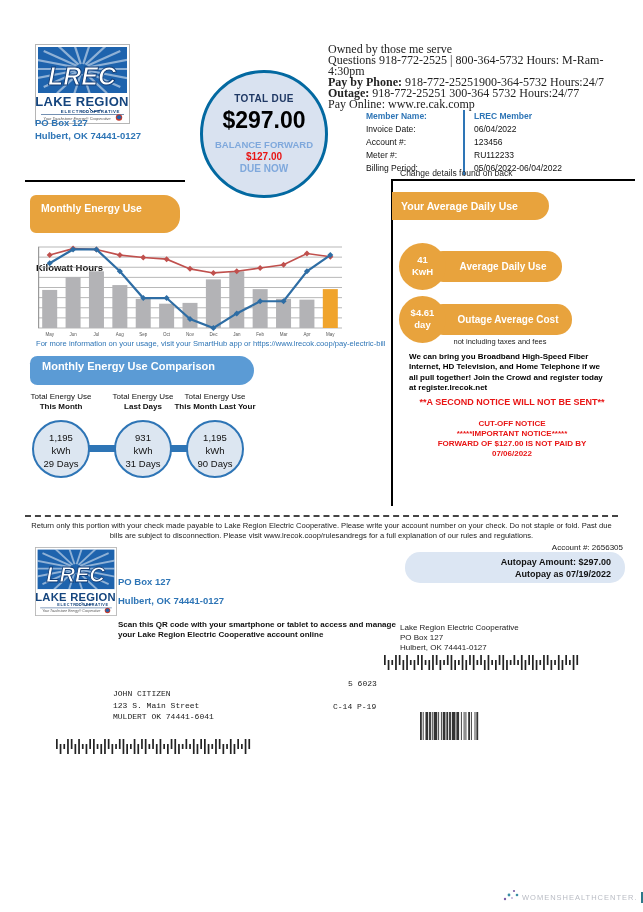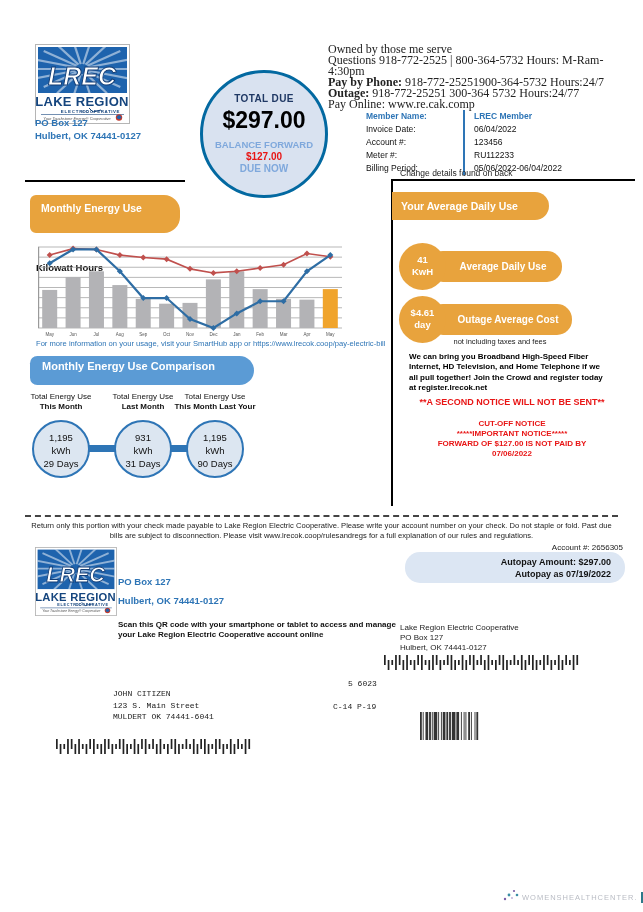--- a/index.html
+++ b/index.html
@@ -258,21 +258,21 @@
   <div class="abs chart-note" style="left:36px; top:339px;">For more information on your usage, visit your SmartHub app or https://www.lrecok.coop/pay-electric-bill</div>
 
   <div class="abs pill-blue" style="left:30px; top:356px;">Monthly Energy Use Comparison</div>
 
   <div class="abs cmp-cap" style="left:16px; top:392px;">
     <div>Total Energy Use</div>
     <div class="b">This Month</div>
   </div>
   <div class="abs cmp-cap" style="left:98px; top:392px;">
     <div>Total Energy Use</div>
-    <div class="b">Last Month</div>
+    <div class="b">Last Days</div>
   </div>
   <div class="abs cmp-cap" style="left:170px; top:392px;">
     <div>Total Energy Use</div>
     <div class="b">This Month Last Your</div>
   </div>
 
   <div class="abs cmp-conn" style="left:86px; top:445px; width:32px;"></div>
   <div class="abs cmp-conn" style="left:168px; top:445px; width:32px;"></div>
 
   <div class="abs cmp-circle" style="left:32px; top:420px;">

